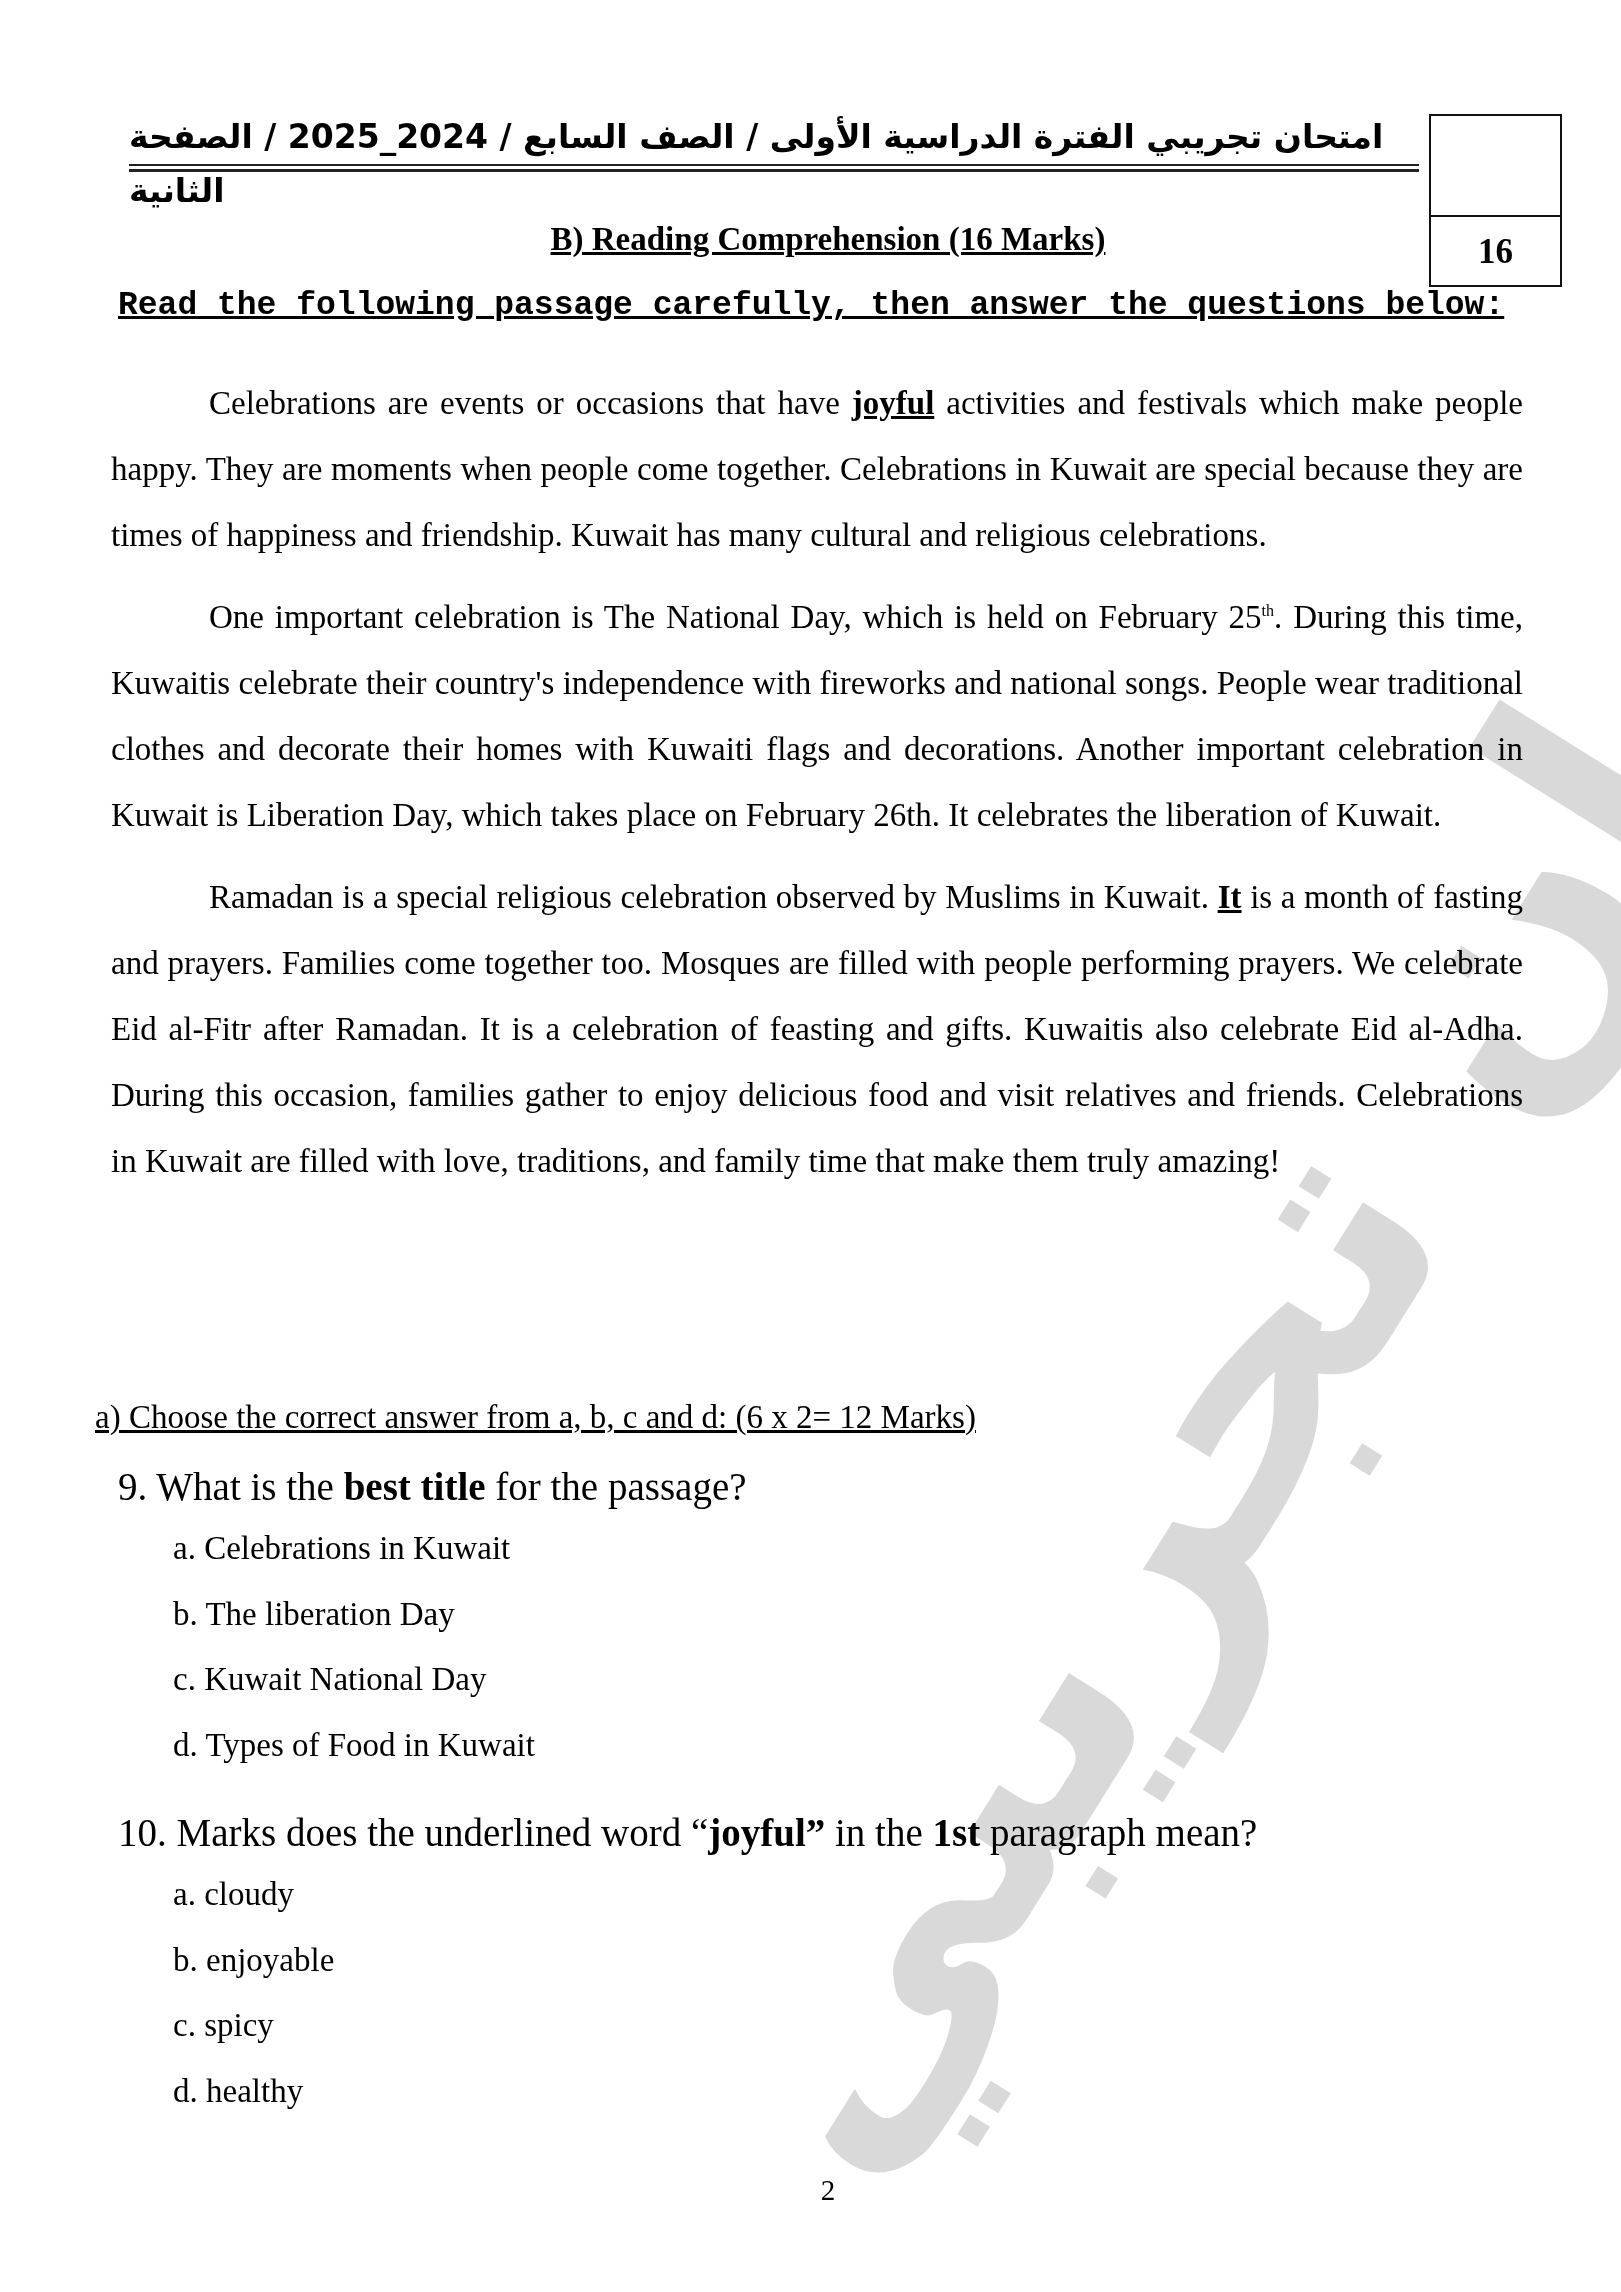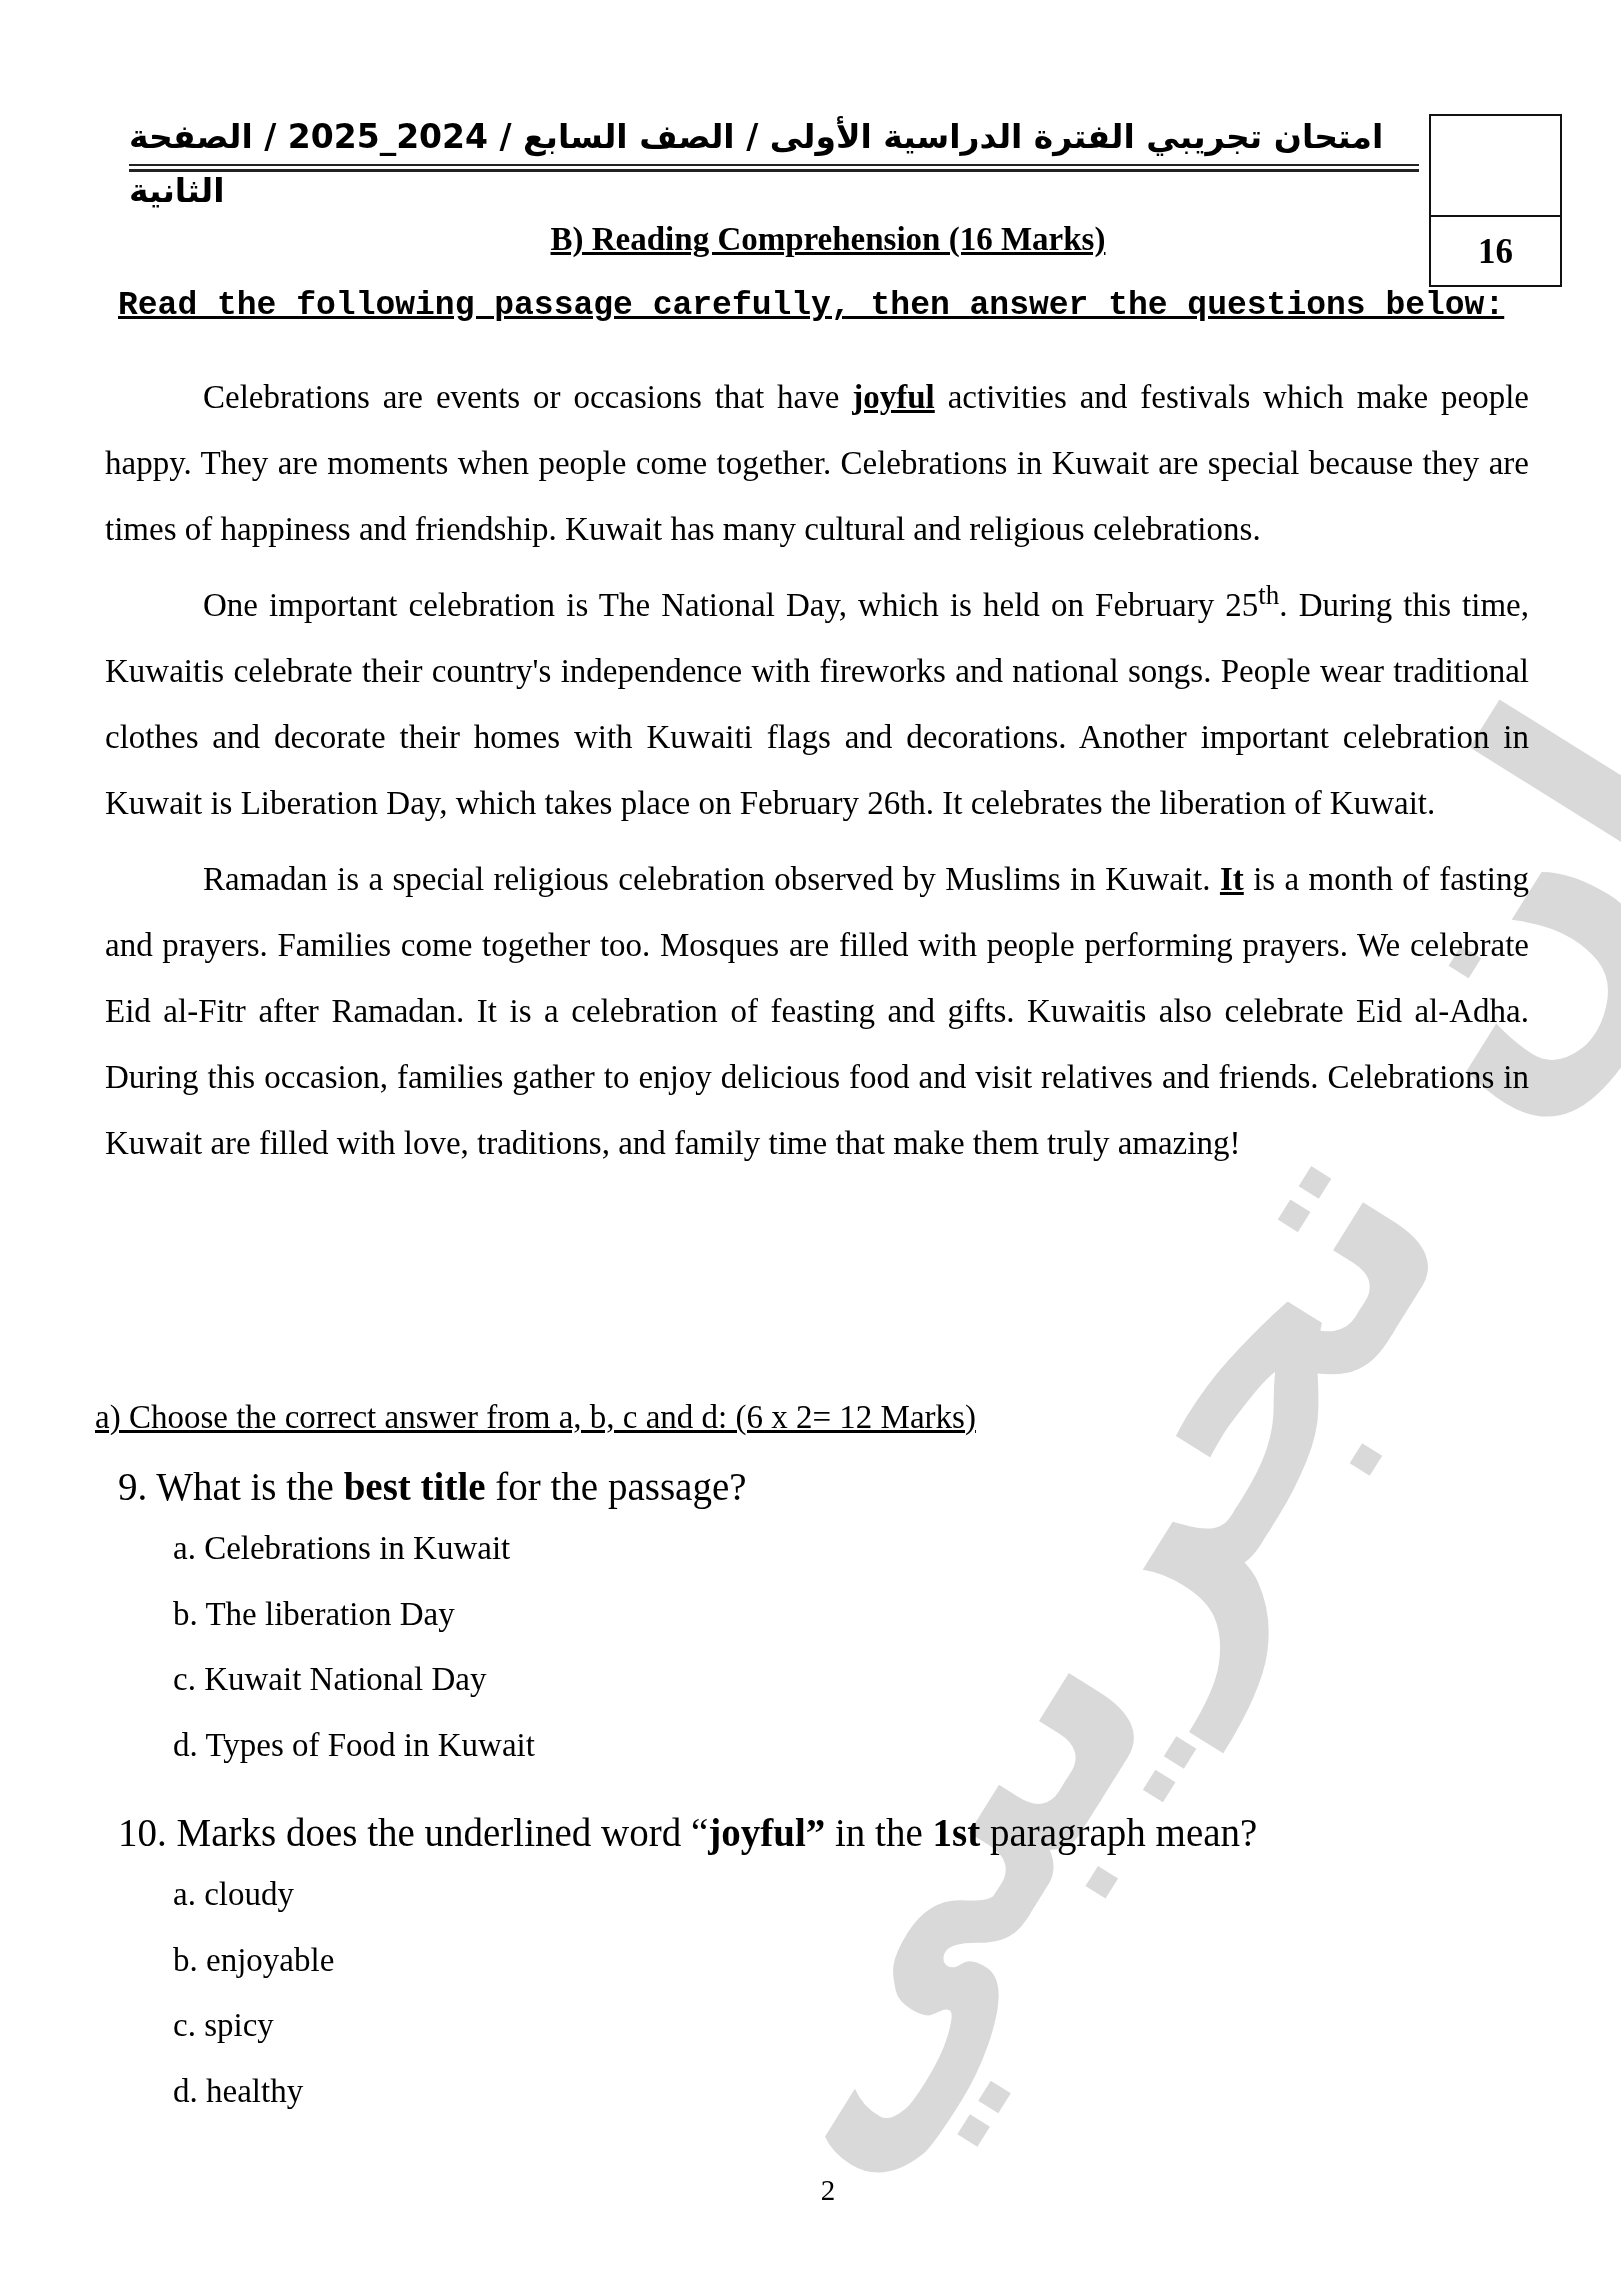--- a/index.html
+++ b/index.html
@@ -17,23 +17,23 @@
   .header-rule2 { left: 129px; width: 1290px; top: 169px; height: 2.9px; background: #222; z-index: 2; }
   .score-box { left: 1429px; top: 114px; width: 129px; height: 169px; border: 2.9px solid #111; z-index: 2; }
   .score-top { position: absolute; left: 0; top: 0; width: 100%; height: 99px; border-bottom: 2.9px solid #111; }
   .score-bottom { position: absolute; left: 0; top: 102px; width: 100%; height: 67px; text-align: center;
                   font-weight: bold; font-size: 35px; line-height: 67px; border-radius: 8px; }
   .section-title { left: 0; width: 1656px; top: 221px; text-align: center; font-weight: bold; font-size: 33px;
                    text-decoration: underline; text-decoration-thickness: 2.9px; z-index: 2; }
   .instructions { left: 118px; top: 287px; font-weight: bold; font-size: 33px; text-decoration: underline;
                   text-decoration-thickness: 2.9px; z-index: 2; white-space: nowrap; font-family: Liberation Mono, monospace; }
   .passage { left: 95px; width: 1444px; top: 354px; font-size: 33px; line-height: 66px; text-align: justify; z-index: 2; }
-  .passage p { margin: 10px; text-indent: 98px; }
+  .passage p { margin: 16px; text-indent: 98px; }
   .passage .uline { font-weight: bold; text-decoration: underline; text-decoration-thickness: 2.9px; }
-  .passage sup { font-size: 27px; line-height: 0; }
+  .passage sup { font-size: 16px; line-height: 0; }
   .qsec-title { left: 95px; top: 1399px; font-weight: normal; font-size: 33px; text-decoration: underline;
                 text-decoration-thickness: 2.9px; white-space: nowrap; z-index: 2; }
   .question { left: 118px; font-size: 39px; white-space: nowrap; z-index: 2; }
   .option { left: 173px; font-size: 33px; white-space: nowrap; z-index: 2; text-align: right; }
   .question b { font-weight: bold; }
   .page-num { left: 0; width: 1656px; top: 2174px; text-align: center; font-size: 29px; z-index: 2; }
 </style>
 </head>
 <body>
 

